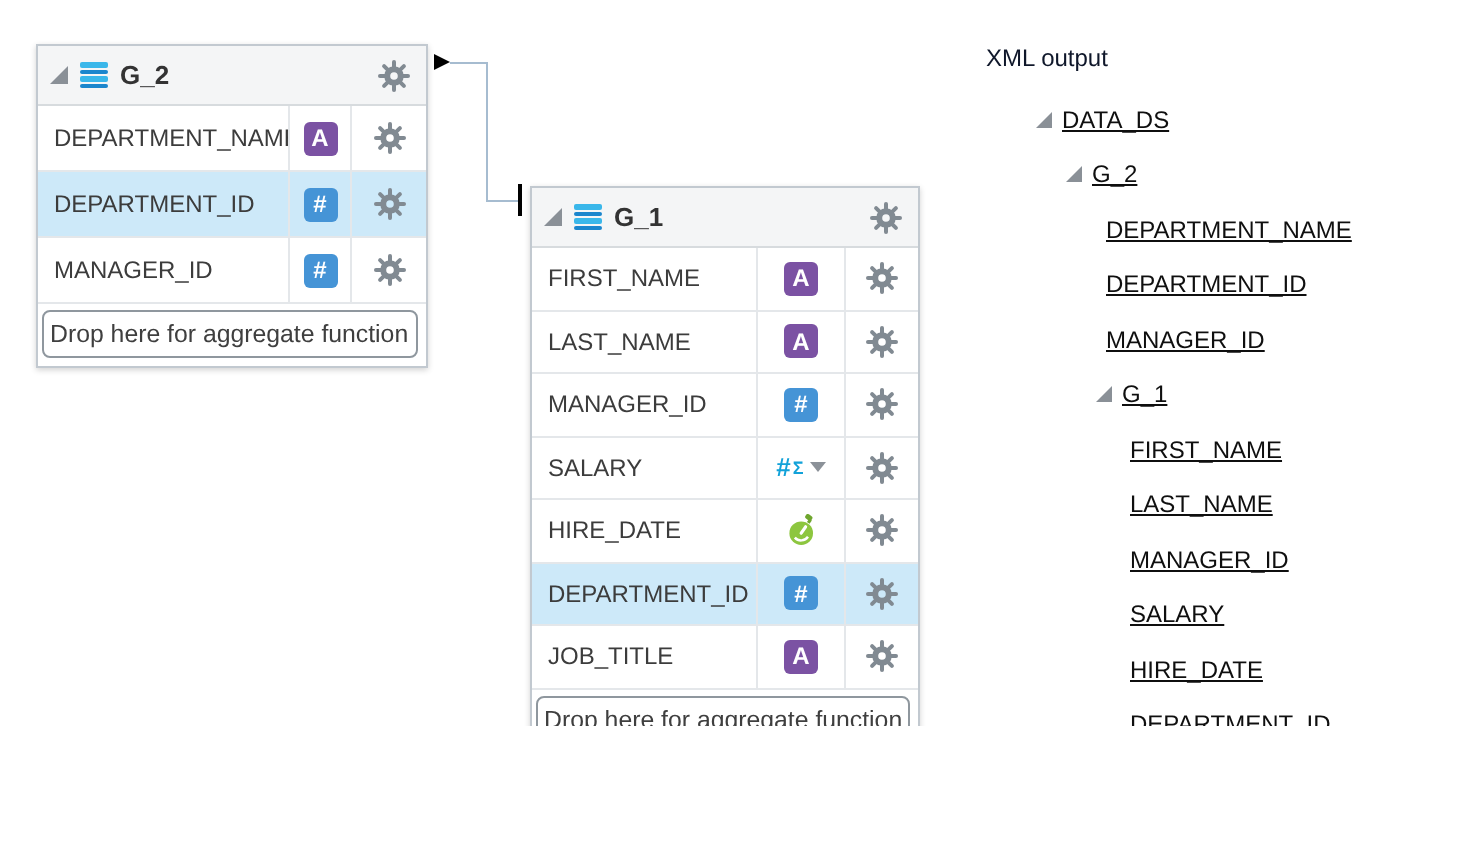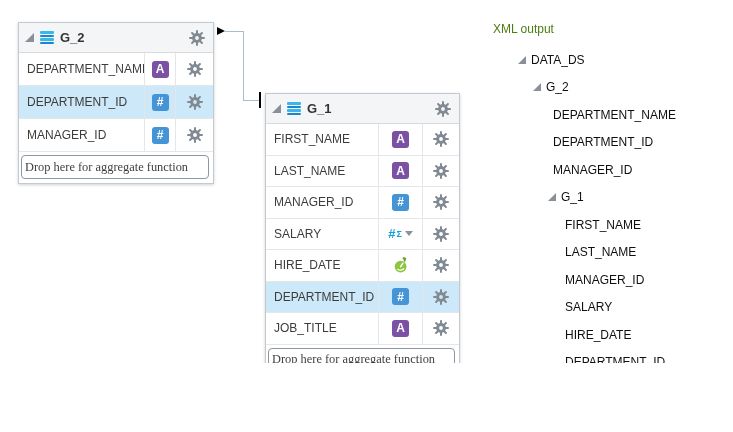--- a/index.html
+++ b/index.html
@@ -47,40 +47,40 @@
   .type-number { background:#4594d6; }
 
   .agg { display:flex; align-items:center; font-weight:bold; color:#12a2d9; }
   .agg-hash  { font-size:13px; }
   .agg-sigma { font-size:9px; margin-left:1px; }
   .agg-caret { width:0; height:0; border-left:4px solid transparent; border-right:4px solid transparent;
                border-top:5px solid #8b9198; margin-left:3px; }
 
   .gear { width:16px; height:16px; display:block; }
 
-  .drop-wrap { padding:3px 4px 4px 2px;font-family:Liberation Serif, serif; }
+  .drop-wrap { padding:3px 4px 4px 2px; }
   .drop-zone { border:1px solid #8f979e; border-radius:4px; height:24px; background:#fff;
                display:flex; align-items:center; padding:0 3px; font-size:12.4px; color:#3f3f3f;
                white-space:nowrap; overflow:hidden; }
 
   
   .conn { position:absolute; background:#a6bcd0; }
   .conn-arrow { position:absolute; left:217px; top:27px; width:0; height:0;
                 border-top:4px solid transparent; border-bottom:4px solid transparent;
                 border-left:8px solid #000; }
   .conn-h1 { left:225px; top:31px; width:18px; height:1px; }
   .conn-v  { left:243px; top:31px; width:1px; height:69px; }
   .conn-h2 { left:243px; top:100px; width:17px; height:1px; }
   .conn-tick { position:absolute; left:259px; top:92px; width:2px; height:16px; background:#000; }
 
   
-  .xml-title { position:absolute; left:493px; top:22px; font-size:12px; color:#4d7c0f; }
+  .xml-title { position:absolute; left:493px; top:22px; font-size:12px; color:#0f172a; }
   .xml-tree { position:absolute; left:490px; top:46px; width:240px; }
   .tree-row { height:27.5px; display:flex; align-items:center; font-size:12px; color:#0f0f0f;
-              white-space:nowrap; }
+              white-space:nowrap;text-decoration:underline; }
   .tree-tri { width:0; height:0; border-left:8px solid transparent;
               border-bottom:8px solid #8a9097; margin-right:5px; flex:none; }
   .ind-1  { padding-left:28px; }
   .ind-2  { padding-left:43px; }
   .ind-2l { padding-left:63px; }
   .ind-3  { padding-left:58px; }
   .ind-3l { padding-left:75px; }
 </style>
 </head>
 <body>

